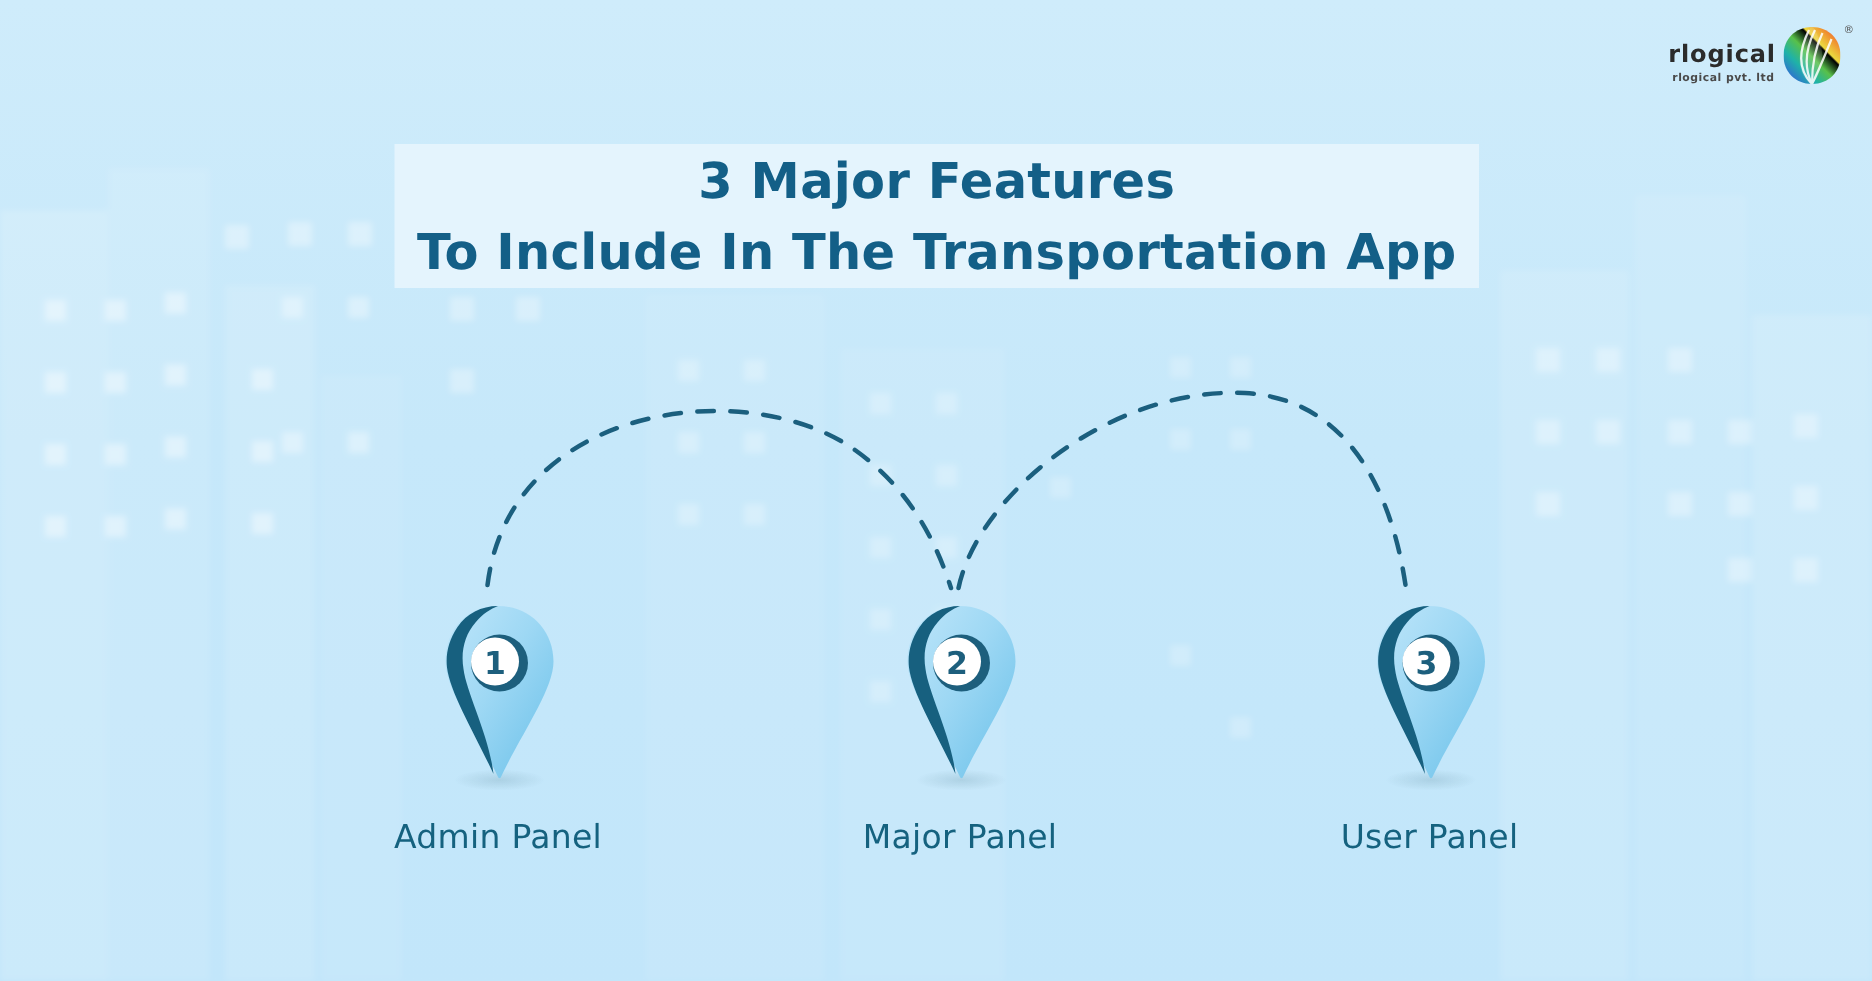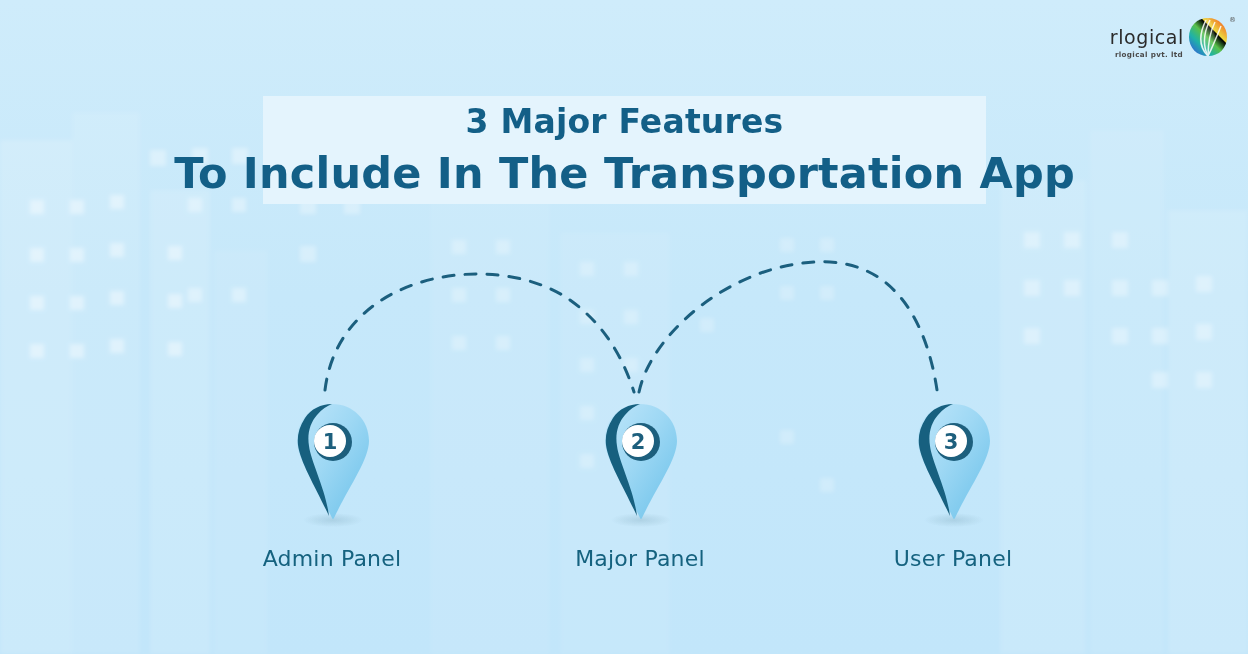--- a/index.html
+++ b/index.html
@@ -40,22 +40,22 @@
     gap: 4px;
   }
   #logo-text-wrap {
     display: flex;
     flex-direction: column;
     align-items: flex-end;
     padding-top: 12px;
   }
   #logo-word {
     font-family: "DejaVu Sans", sans-serif;
-    font-size: 19px;
-    font-weight: normal;
+    font-size: 16px;
+    font-weight: bold;
     letter-spacing: 0.6px;
     color: #2b2b2b;
     line-height: 1;
     text-align: center;
   }
   #logo-sub {
     font-family: "DejaVu Sans", sans-serif;
     font-size: 7.2px;
     font-weight: bold;
     letter-spacing: 0.35px;
@@ -77,37 +77,37 @@
     font-size: 7px;
     color: #555;
   }
 
   
   #title-banner {
     position: absolute;
     left: 263px;
     top: 96px;
     width: 723px;
-    height: 108px;
+    height: 96px;
     background: #e4f4fd;
     display: flex;
     flex-direction: column;
     align-items: center;
     justify-content: center;
   }
   .title-line {
     color: #135f87;
     font-family: "DejaVu Sans", sans-serif;
     font-weight: bold;
     letter-spacing: 0.2px;
     line-height: 1.0;
     white-space: nowrap;
   }
   #title-line-1 { font-size: 33px; margin-bottom: 14px; }
-  #title-line-2 { font-size: 43px; }
+  #title-line-2 { font-size: 33px; }
 
   
   #arcs {
     position: absolute;
     left: 0; top: 0;
     width: 1248px; height: 654px;
     pointer-events: none;
   }
 
   

